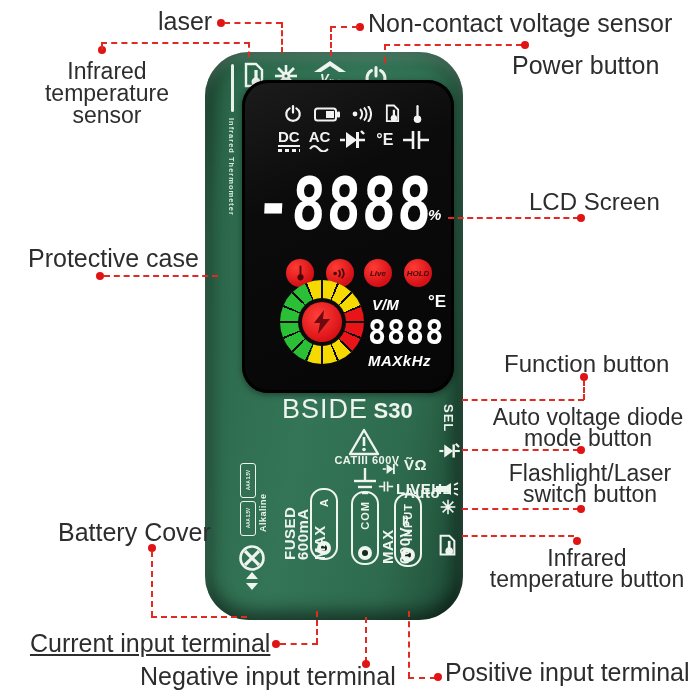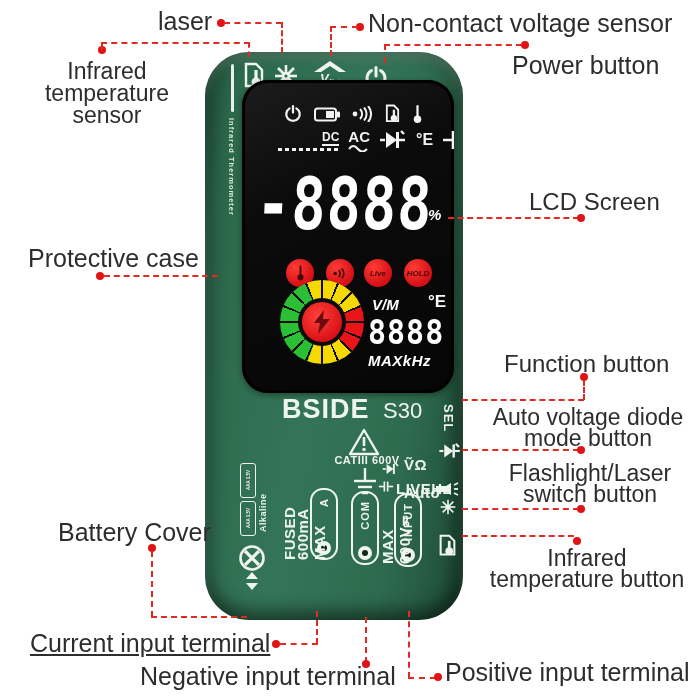--- a/index.html
+++ b/index.html
@@ -112,21 +112,21 @@
         <rect x="12.4" y="8" width="3.2" height="11" fill="#f2f2f2"></rect>
       </svg>
     <svg width="9" height="20" viewBox="0 0 12 26">
         <rect x="4.5" y="1" width="3" height="16" rx="1.5" fill="#f2f2f2"></rect>
         <circle cx="6" cy="20" r="5" fill="#f2f2f2"></circle>
       </svg>
   </div>
 
   <div class="lcdrow" style="left:36px;top:48px;gap:9px;">
     <div style="text-align:center;">
-      <div class="lcdsmall" style="font-size:12px;border-bottom:2px solid #f2f2f2;margin-left:44px;">DC</div>
+      <div class="lcdsmall" style="font-size:15px;border-bottom:2px solid #f2f2f2;">DC</div>
       <div style="height:3px;margin-top:2px;background:repeating-linear-gradient(90deg,#f2f2f2 0 4px,transparent 4px 7px);"></div>
     </div>
     <div style="text-align:left;">
       <div class="lcdsmall" style="font-size:15px;">AC</div>
       <svg width="20" height="7" viewBox="0 0 20 7">
           <path d="M1 4 q4 -6 9 0 q4 5 9 0" fill="none" stroke="#f2f2f2" stroke-width="2"></path>
         </svg>
     </div>
     <svg width="28" height="22" viewBox="0 0 28 22">
         <line x1="1" y1="11" x2="6" y2="11" stroke="#f2f2f2" stroke-width="2.4"></line>
@@ -177,22 +177,22 @@
     </div>
   </div>
 
   <div class="abs it" style="left:130px;top:216px;color:#fff;font-size:15px;">V/M</div>
   <div class="abs" style="left:186px;top:212px;color:#fff;font-size:17px;font-weight:bold;">°E</div>
   <div class="subnum">8888</div>
   <div class="abs it" style="left:126px;top:272px;color:#fff;font-size:15px;letter-spacing:.5px;">MAXkHz</div>
 </div>
 
 <div class="abs" style="left:282px;top:394px;color:#eef4ee;">
-  <span style="font-size:27px;font-weight:bold;letter-spacing:1px;text-align:right;">BSIDE</span>
-  <span style="font-size:22px;font-weight:normal;margin-left:9px;">S30</span>
+  <span style="font-size:27px;font-weight:normal;letter-spacing:1px;text-align:right;">BSIDE</span>
+  <span style="font-size:22px;font-weight:bold;margin-left:1px;">S30</span>
 </div>
 
 <div class="abs" style="left:348px;top:428px;">
   <svg width="32" height="28" viewBox="0 0 32 28">
       <path d="M16 2 L30 26 L2 26 Z" fill="none" stroke="#eef4ee" stroke-width="2.4" stroke-linejoin="round"></path>
       <rect x="14.7" y="9" width="2.6" height="9" fill="#eef4ee"></rect>
       <circle cx="16" cy="21.5" r="1.8" fill="#eef4ee"></circle>
     </svg>
 </div>
 <div class="abs smallprint" style="left:322px;top:454px;width:90px;text-align:center;font-size:11px;">CATIII 600V</div>

